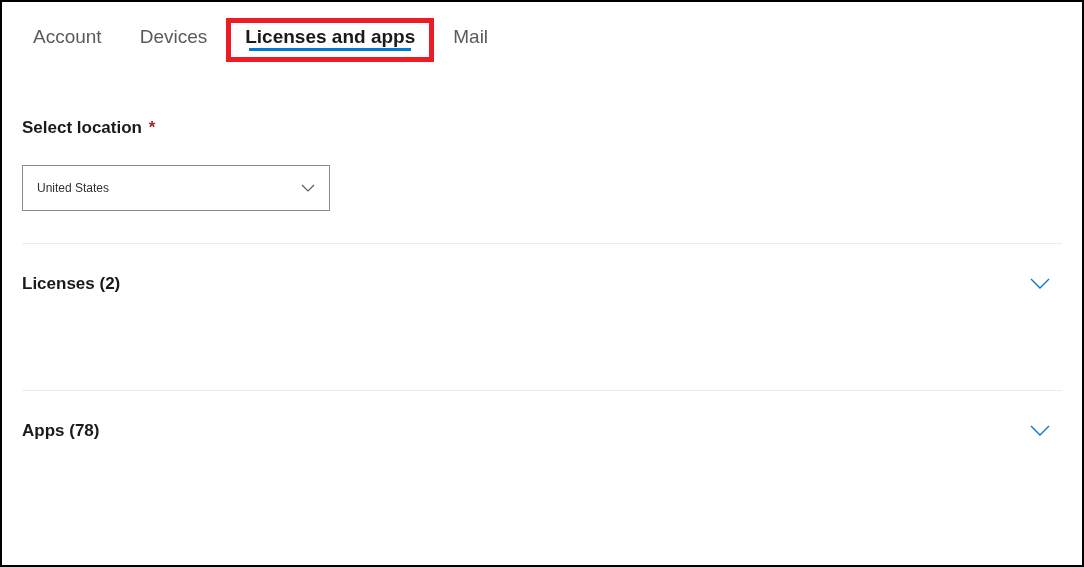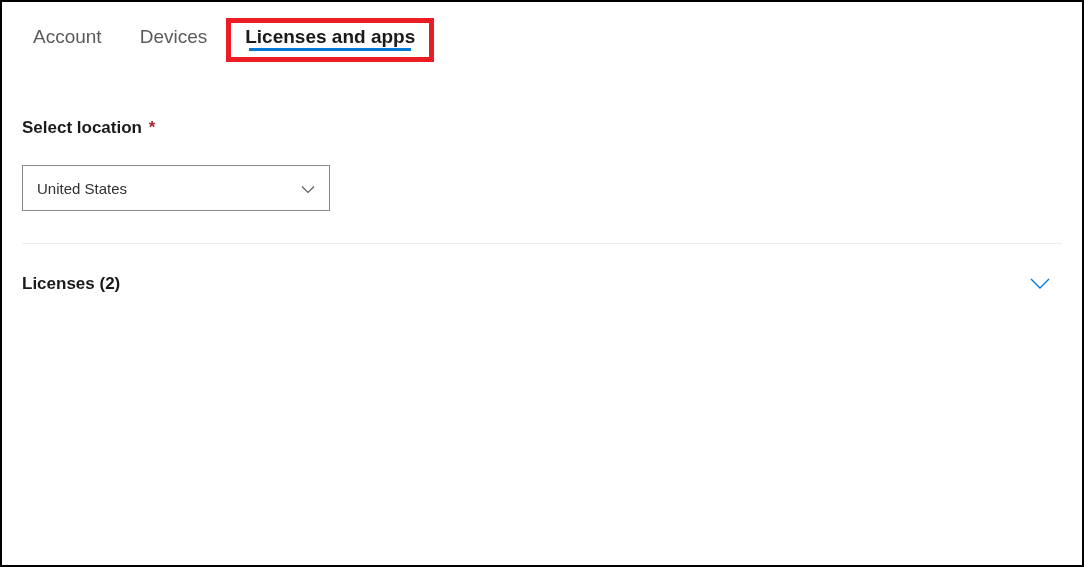--- a/index.html
+++ b/index.html
@@ -63,21 +63,21 @@
     .select-wrapper {
       position: relative;
       width: 308px;
     }
     .select-box {
       width: 100%;
       height: 46px;
       border: 1px solid #8a8886;
       background: #ffffff;
       padding: 0 40px 0 14px;
-      font-size: 15px;
+      font-size: 12px;
       color: #323130;
       display: flex;
       align-items: center;
       cursor: pointer;
       position: relative;
     }
     .select-chevron {
       position: absolute;
       right: 14px;
       top: 50%;
@@ -106,20 +106,21 @@
       stroke: #0078d4;
     }
   </style>
 </head>
 <body>
 
 <nav class="tabs">
   <button class="tab">Account</button>
   <button class="tab">Devices</button>
   <button class="tab active highlighted">Licenses and apps</button>
+  <button class="tab">Mail</button>
 </nav>
 
 <div class="content">
   <div>
     <div class="field-label">
       <span>Select location</span>
       <span class="required">*</span>
     </div>
     <div class="select-wrapper">
       <div class="select-box">
@@ -135,13 +136,21 @@
 
   <div class="section">
     <div class="section-title">Licenses (2)</div>
     <span class="section-chevron">
       <svg width="20" height="11" viewBox="0 0 20 11" fill="none">
         <path d="M1 1L10 10L19 1" stroke="#0078d4" stroke-width="1.4" fill="none"></path>
       </svg>
     </span>
   </div>
 
+  <div class="section">
+    <div class="section-title">Apps (78)</div>
+    <span class="section-chevron">
+      <svg width="20" height="11" viewBox="0 0 20 11" fill="none">
+        <path d="M1 1L10 10L19 1" stroke="#0078d4" stroke-width="1.4" fill="none"></path>
+      </svg>
+    </span>
+  </div>
 </div>
 
 </body></html>

